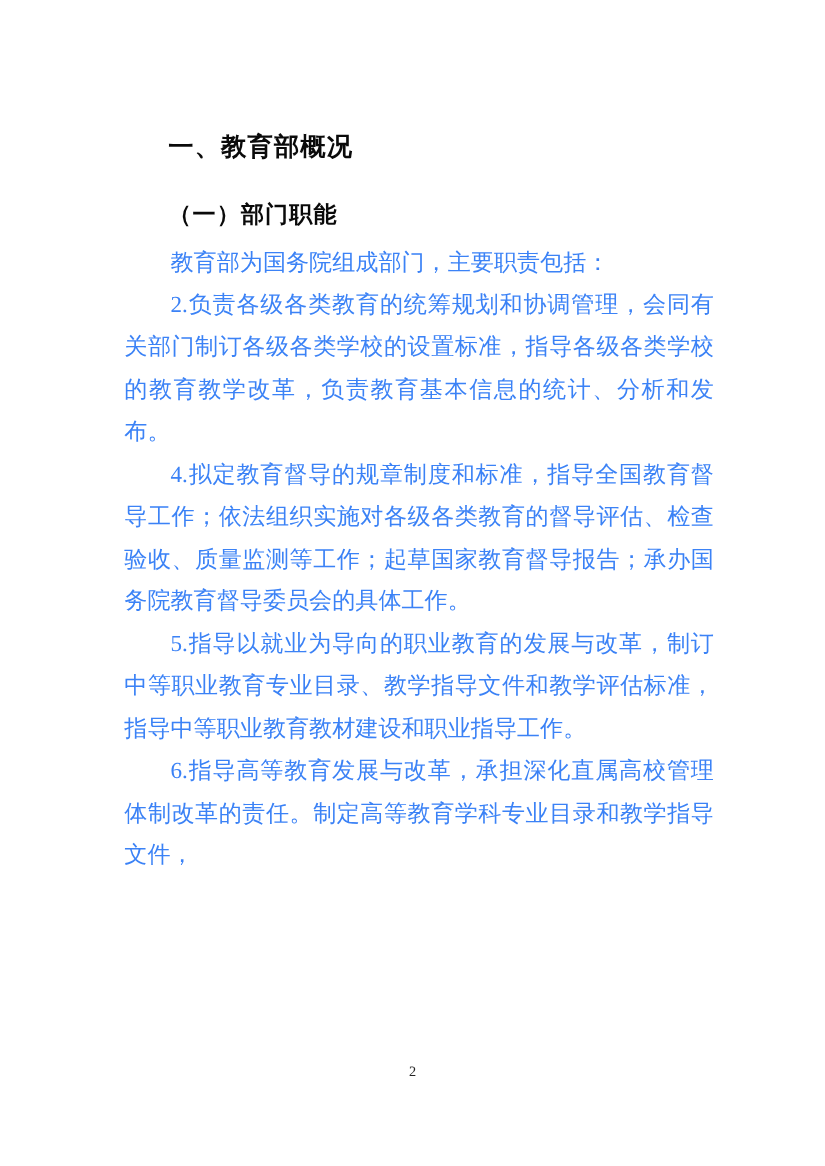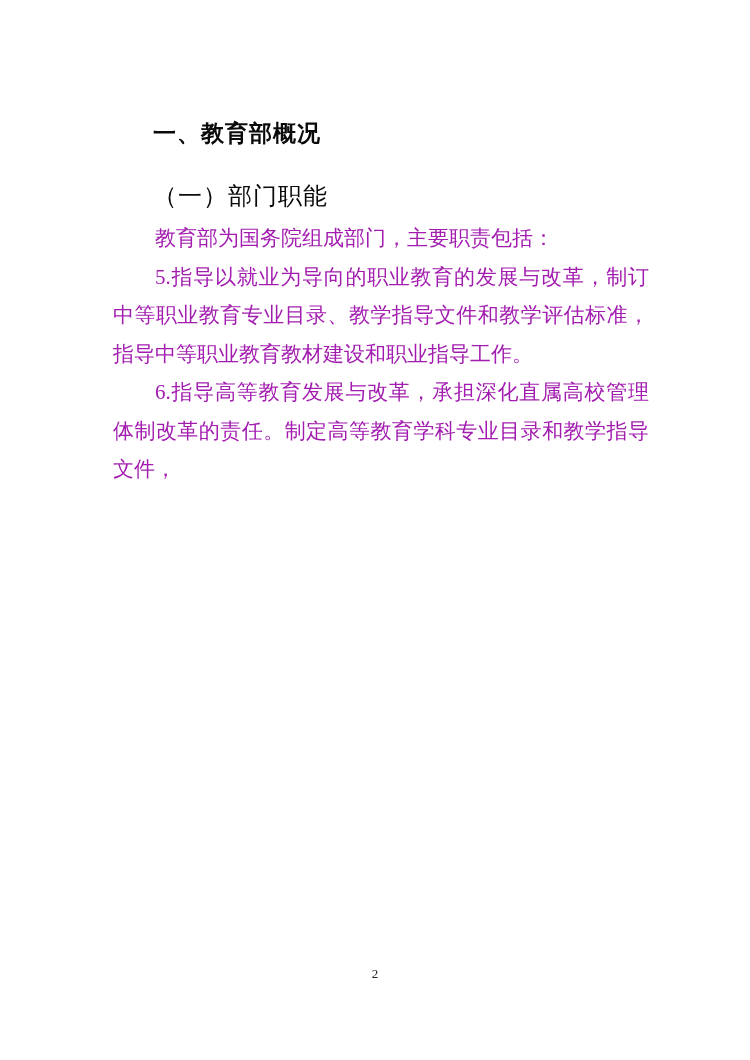--- a/index.html
+++ b/index.html
@@ -27,51 +27,53 @@
     font-family: "Liberation Sans", "DejaVu Sans", sans-serif;
     font-weight: bold;
     font-size: 23px;
     line-height: 26px;
     color: #0a0a0a;
     letter-spacing: 1px;
   }
   .section-heading {
     margin: 0 0 10px 40px;
     font-family: "Liberation Sans", "DejaVu Sans", sans-serif;
-    font-weight: normal;
-    font-size: 24px;
+    font-weight: bold;
+    font-size: 21px;
     line-height: 26px;
     color: #0a0a0a;
     letter-spacing: 1px;
   }
   .body-para {
     margin: 0;
     font-size: 21px;
     line-height: 38.5px;
     text-align: justify;
     text-indent: 42px;
-    color: #a21caf;
+    color: #3b82f6;
   }
   .page-number {
     position: absolute;
     top: 966px;
     left: 0;
     width: 100%;
     text-align: center;
     font-size: 13px;
     color: #222222;
   }
 </style>
 </head>
 <body>
 
 <div class="page">
   <div class="content">
     <h1 class="doc-title">一、教育部概况</h1>
     <h2 class="section-heading">（一）部门职能</h2>
     <div id="paragraphs-container">
         <p class="body-para">教育部为国务院组成部门，主要职责包括：</p>
+        <p class="body-para">2.负责各级各类教育的统筹规划和协调管理，会同有关部门制订各级各类学校的设置标准，指导各级各类学校的教育教学改革，负责教育基本信息的统计、分析和发布。</p>
+        <p class="body-para">4.拟定教育督导的规章制度和标准，指导全国教育督导工作；依法组织实施对各级各类教育的督导评估、检查验收、质量监测等工作；起草国家教育督导报告；承办国务院教育督导委员会的具体工作。</p>
         <p class="body-para">5.指导以就业为导向的职业教育的发展与改革，制订中等职业教育专业目录、教学指导文件和教学评估标准，指导中等职业教育教材建设和职业指导工作。</p>
         <p class="body-para">6.指导高等教育发展与改革，承担深化直属高校管理体制改革的责任。制定高等教育学科专业目录和教学指导文件，</p>
       </div>
   </div>
   <div class="page-number">2</div>
 </div>
 
 </body></html>

